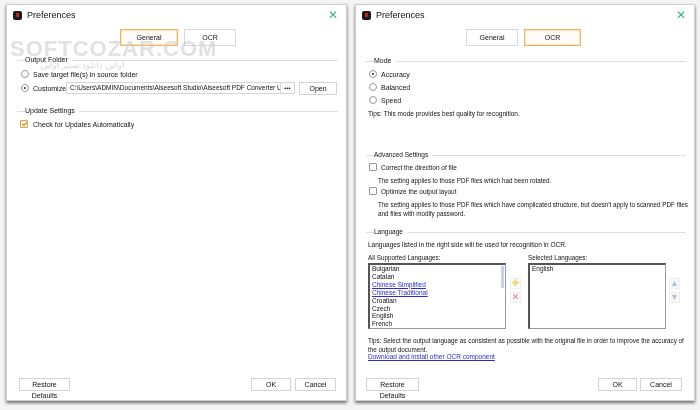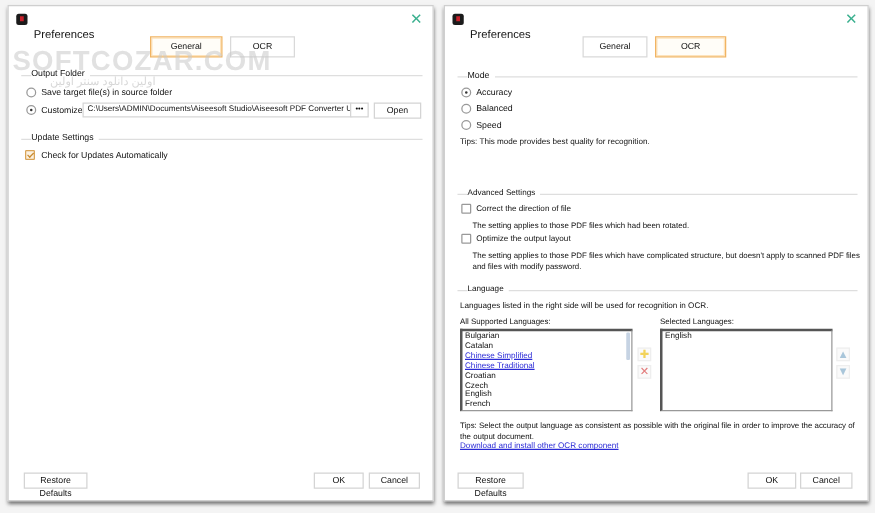--- a/index.html
+++ b/index.html
@@ -4,21 +4,21 @@
 <style>
   * { box-sizing: border-box; margin: 0; padding: 0; }
   html, body { width: 700px; height: 410px; overflow: hidden; }
   body { background: #f4f4f4; font-family: "Liberation Sans", sans-serif; font-size: 7px; color: #111; position: relative; }
   .win { position: absolute; background: #fff; border: 1px solid #cfcfcf; box-shadow: 0 2px 3px rgba(0,0,0,0.55); }
   #win-left { left: 6px; top: 4px; width: 341px; height: 397px; }
   #win-right { left: 355px; top: 4px; width: 340px; height: 397px; }
   .titlebar { position: absolute; left: 0; top: 0; right: 0; height: 22px; }
   .app-icon { position: absolute; left: 6px; top: 6px; width: 9px; height: 9px; background: #1b1b1b; border-radius: 2px; }
   .app-icon::after { content: ""; position: absolute; left: 3px; top: 2px; width: 3px; height: 4px; background: #c8202a; }
-  .title { position: absolute; left: 20px; top: 17px; font-size: 9px; color: #111; }
+  .title { position: absolute; left: 20px; top: 5px; font-size: 9px; color: #111; }
   .close { position: absolute; right: 8px; top: 3px; font-size: 12px; color: #3bb08f; cursor: pointer; }
   .tabbtn { position: absolute; top: 24px; height: 17px; border: 1px solid #d9d9d9; background: #fff; font-size: 7px; text-align: center; line-height: 15px; cursor: pointer; }
   .tabbtn.active { border: 1px solid #f1b463; background: #fffdf8; box-shadow: inset 0 0 0 1px #fde3bc; }
   .group-label { position: absolute; font-size: 7px; background: #fff; padding-right: 4px; }
   .group-line { position: absolute; height: 1px; background: #dedede; }
   .radio { position: absolute; width: 8px; height: 8px; border: 1px solid #999; border-radius: 50%; background: #fff; cursor: pointer; }
   .radio.on::after { content: ""; position: absolute; left: 2px; top: 2px; width: 2px; height: 2px; border-radius: 50%; background: #333; }
   .check { position: absolute; width: 8px; height: 8px; border: 1px solid #999; border-radius: 1px; background: #fff; cursor: pointer; }
   .check.on { border-color: #d9a457; background: #fbf1e1; }
   .check.on::after { content: ""; position: absolute; left: 2px; top: 0px; width: 2px; height: 4px; border: solid #c98a2f; border-width: 0 1px 1px 0; transform: rotate(45deg); }

